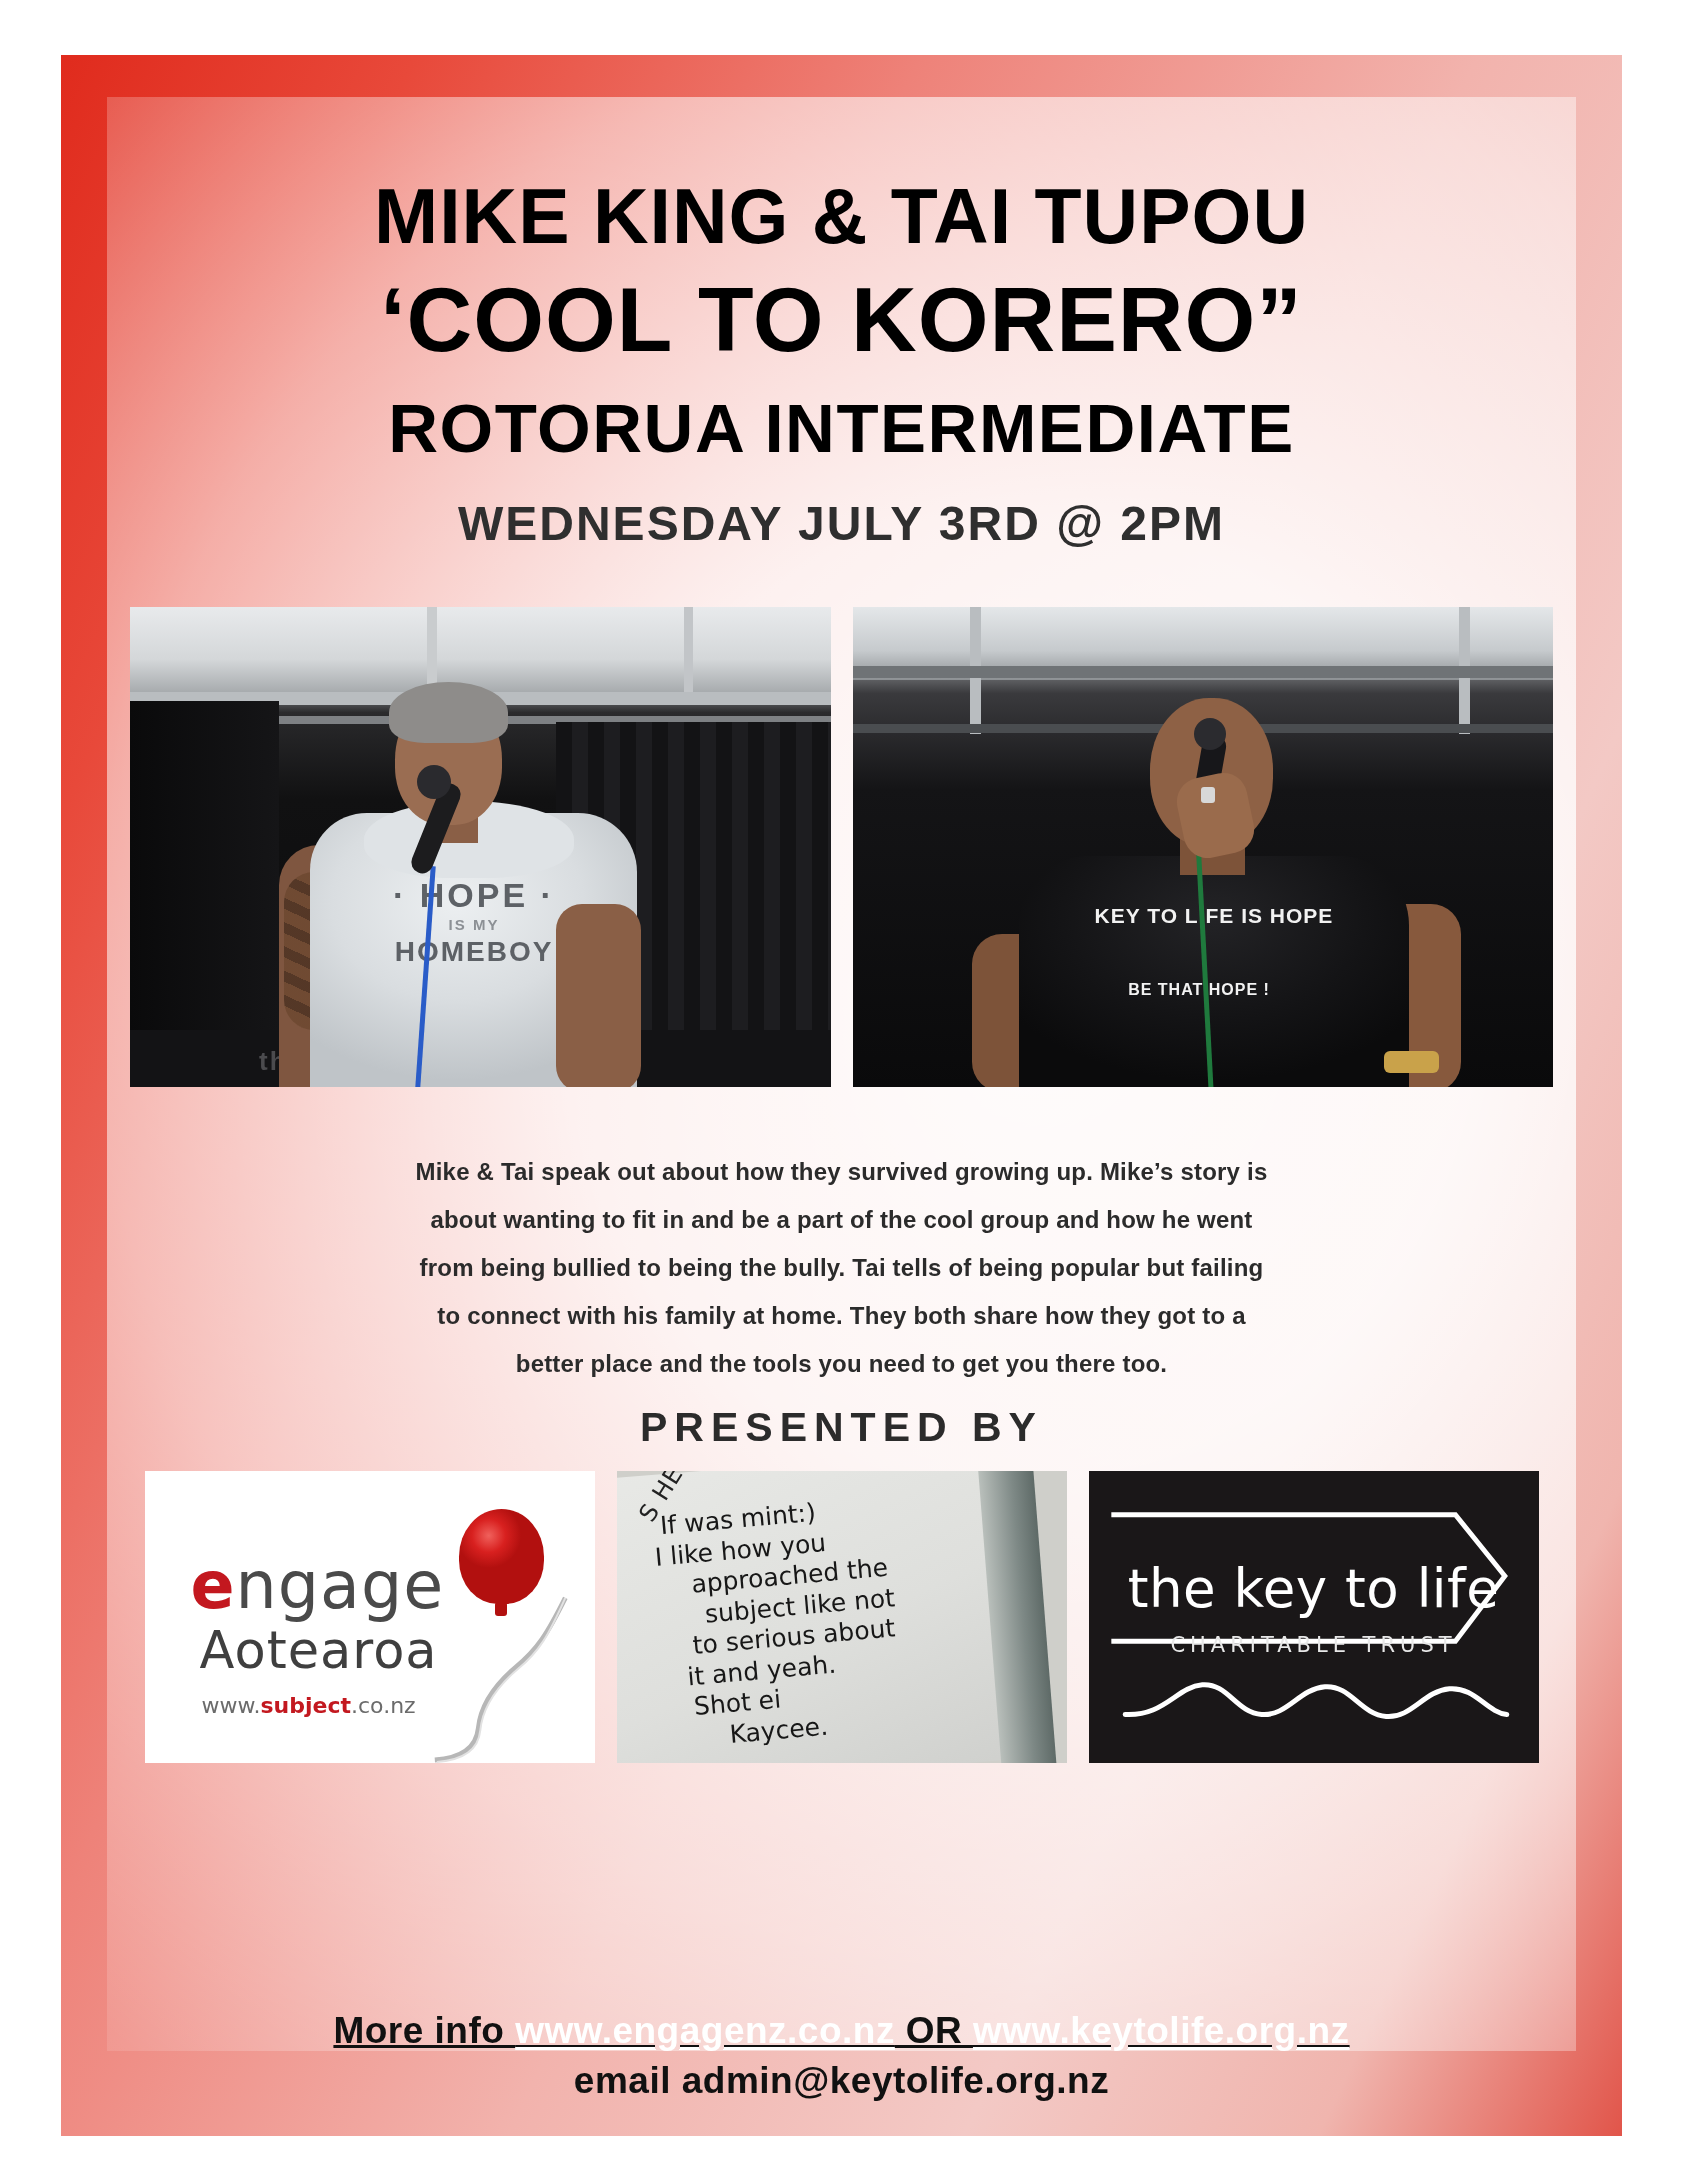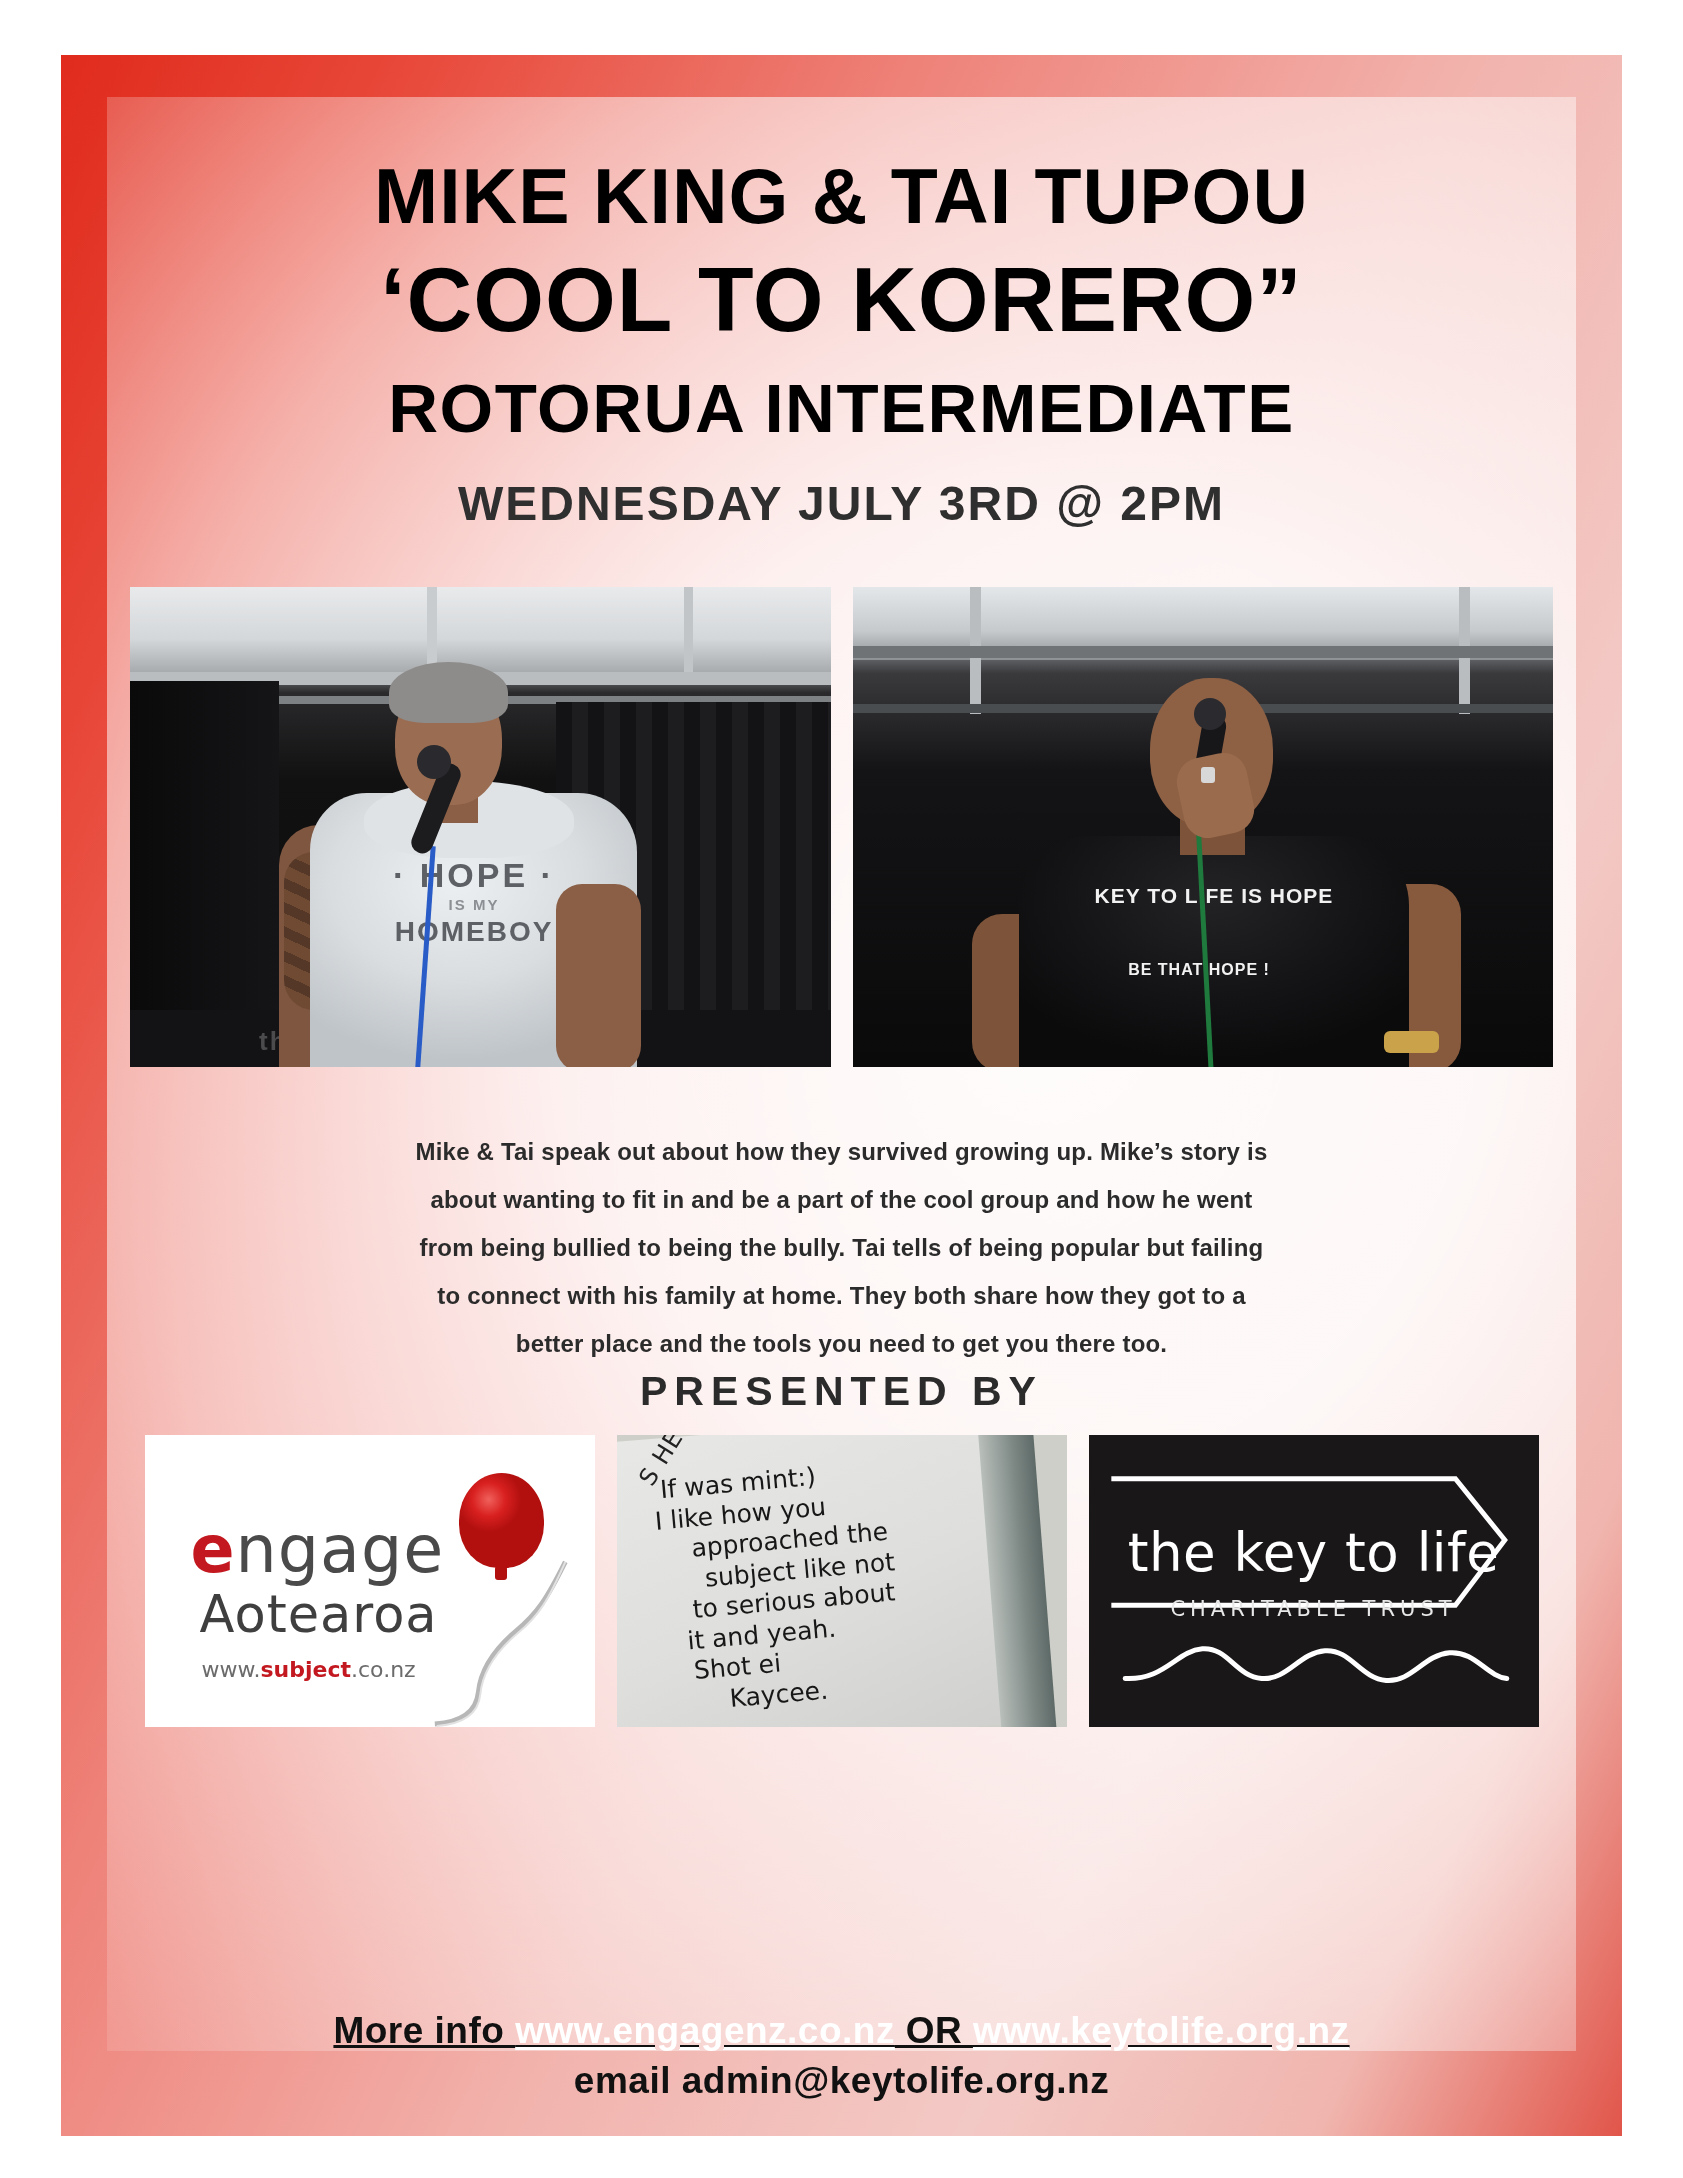--- a/index.html
+++ b/index.html
@@ -31,21 +31,21 @@
     position:absolute;
     left:46px;right:46px;top:42px;bottom:85px;
     background:
       radial-gradient(120% 95% at 62% 46%, rgba(255,255,255,.96) 0%, rgba(255,255,255,.88) 26%, rgba(255,255,255,.55) 52%, rgba(255,255,255,.12) 76%, rgba(255,255,255,0) 100%);
     pointer-events:none;
   }
 
   .content{
     position:absolute;
     left:0;right:0;top:0;bottom:0;
-    padding:24px 69px 0 69px;
+    padding:44px 69px 0 69px;
     box-sizing:border-box;
   }
 
   
   .h-line{
     text-align:center;
     color:#000000;
     font-weight:bold;
     letter-spacing:0.5px;
     line-height:1.06;
@@ -142,21 +142,21 @@
     color:#2b2b2b;
     font-weight:bold;
     font-size:24px;
     line-height:2.0;
     font-family:"Liberation Sans Narrow","Liberation Sans",sans-serif;
     letter-spacing:0.2px;
   }
 
   .presented{
     text-align:center;
-    margin-top:0;
+    margin-top:16px;
     color:#2b2b2b;
     font-weight:bold;
     font-size:41px;
     letter-spacing:7px;
     font-family:"Liberation Sans Narrow","Liberation Sans",sans-serif;
   }
 
   
   .logos{
     display:flex;

